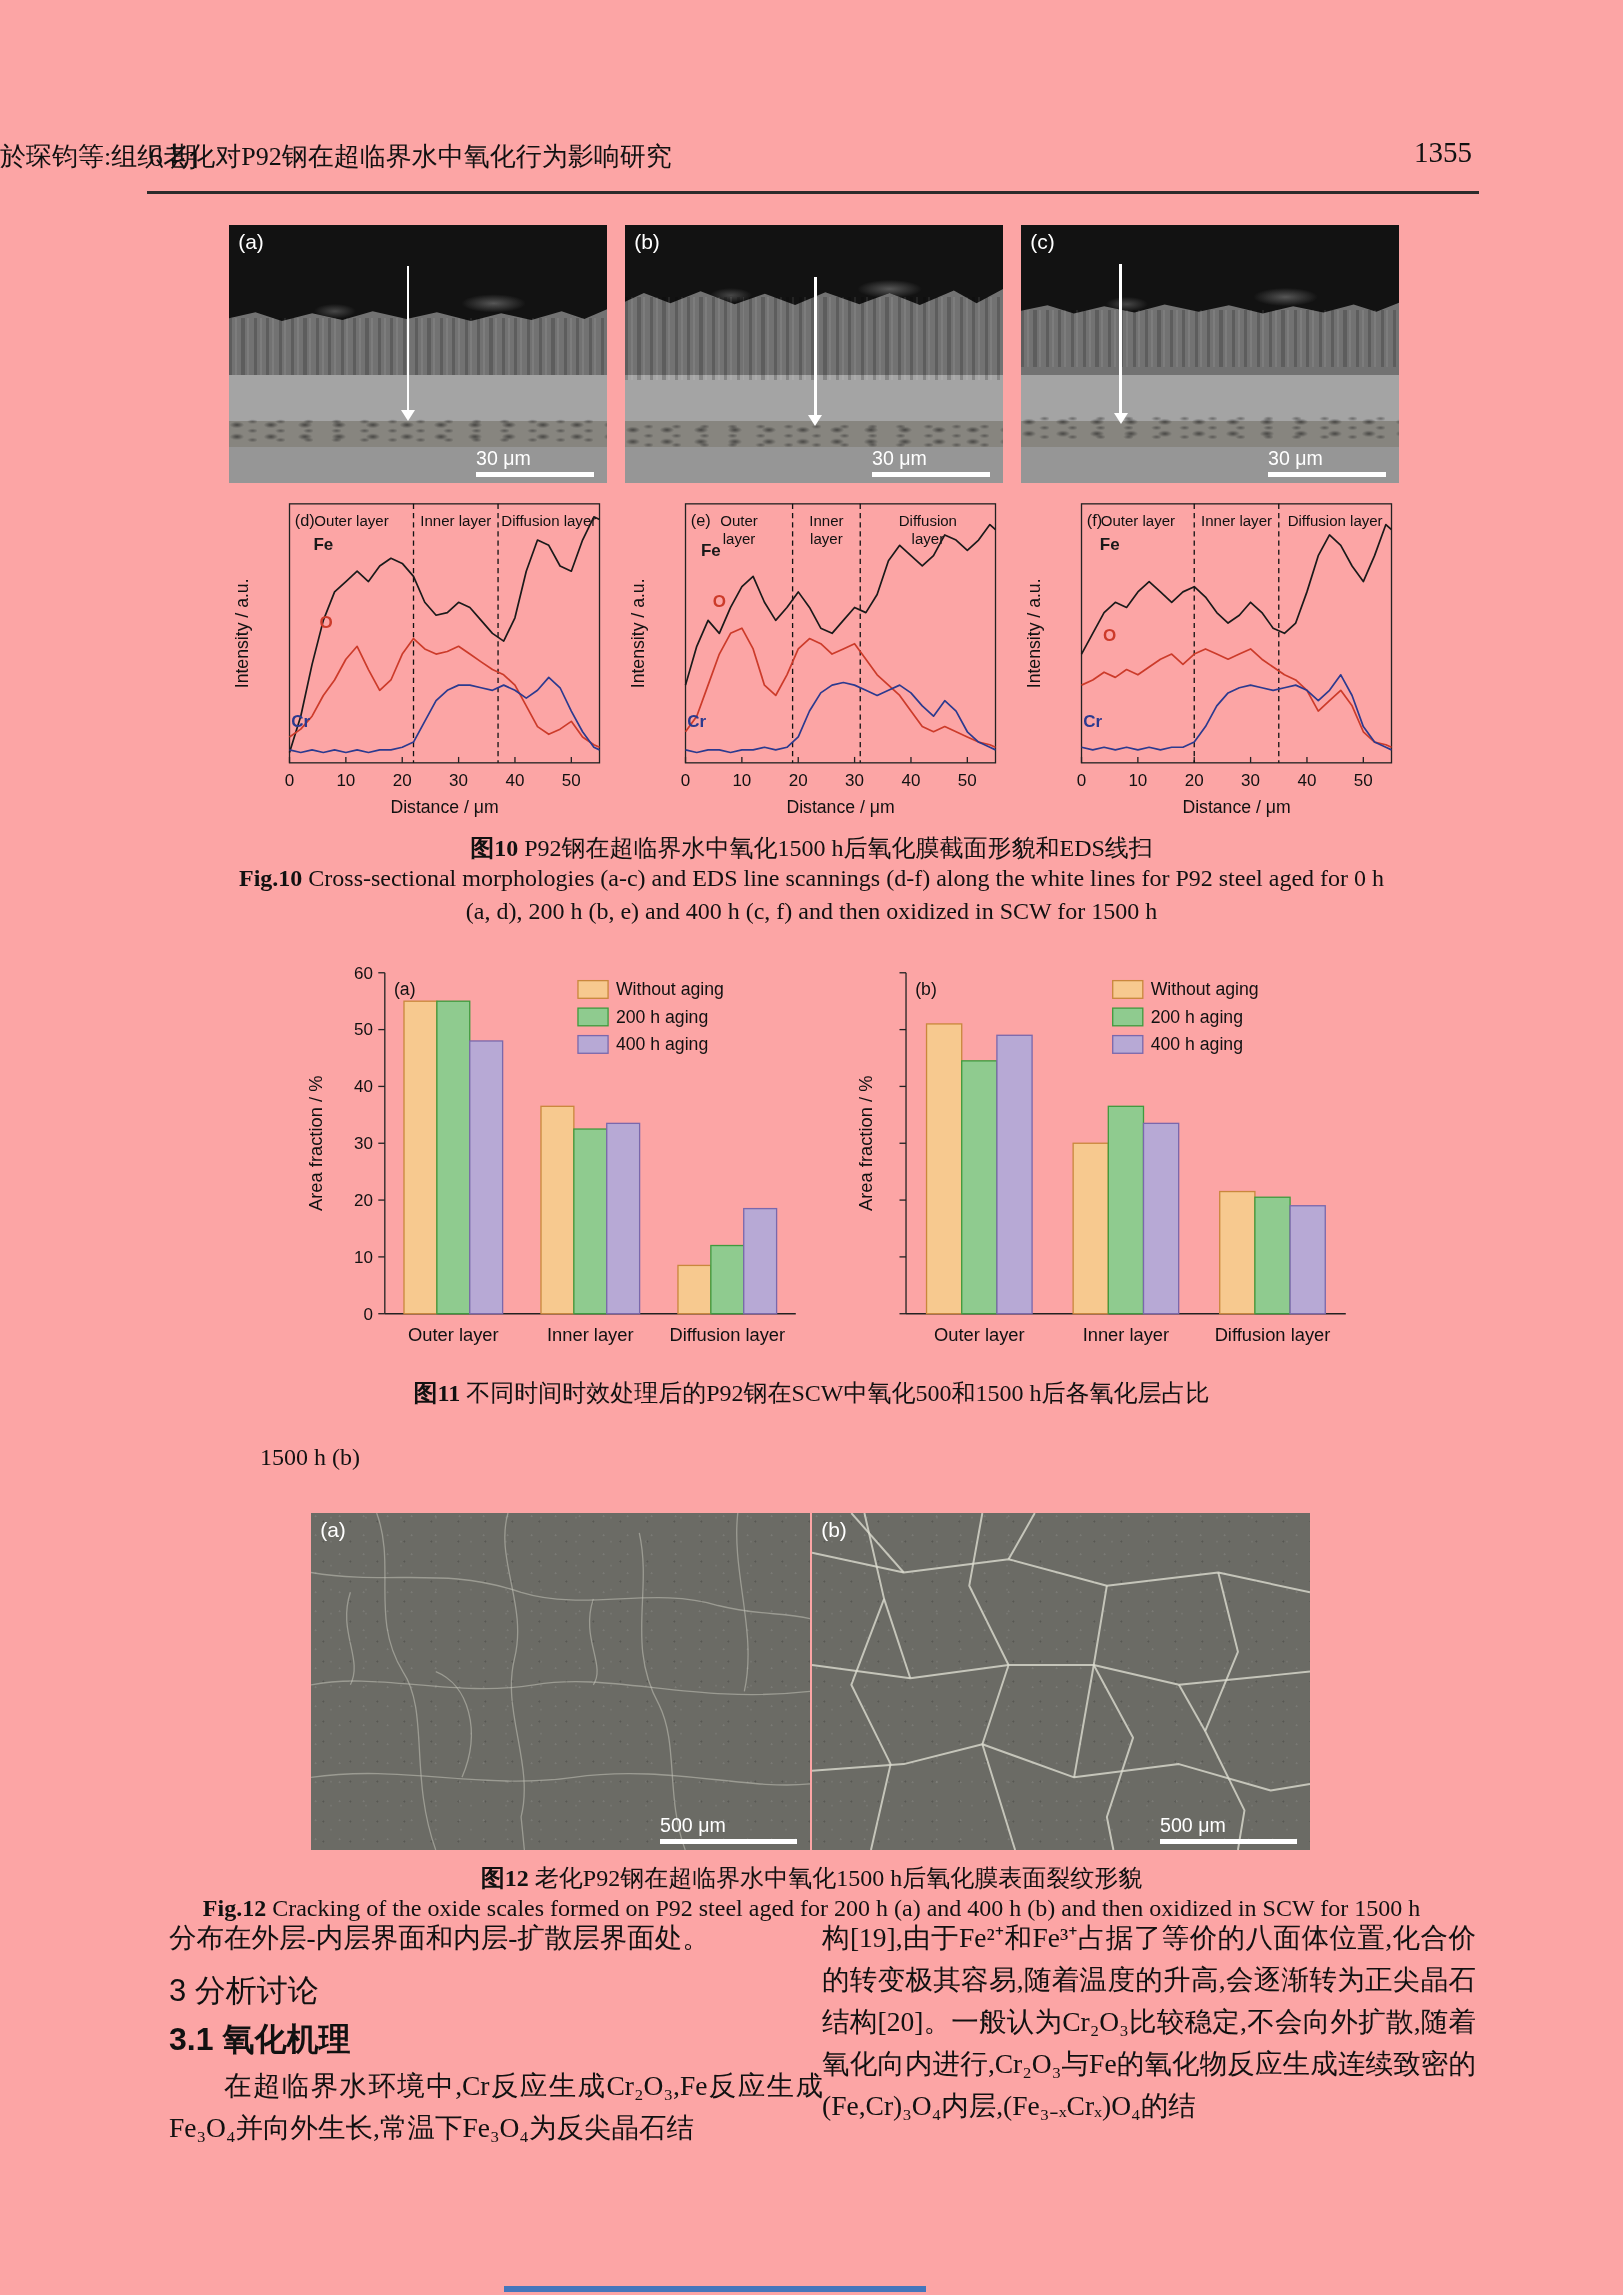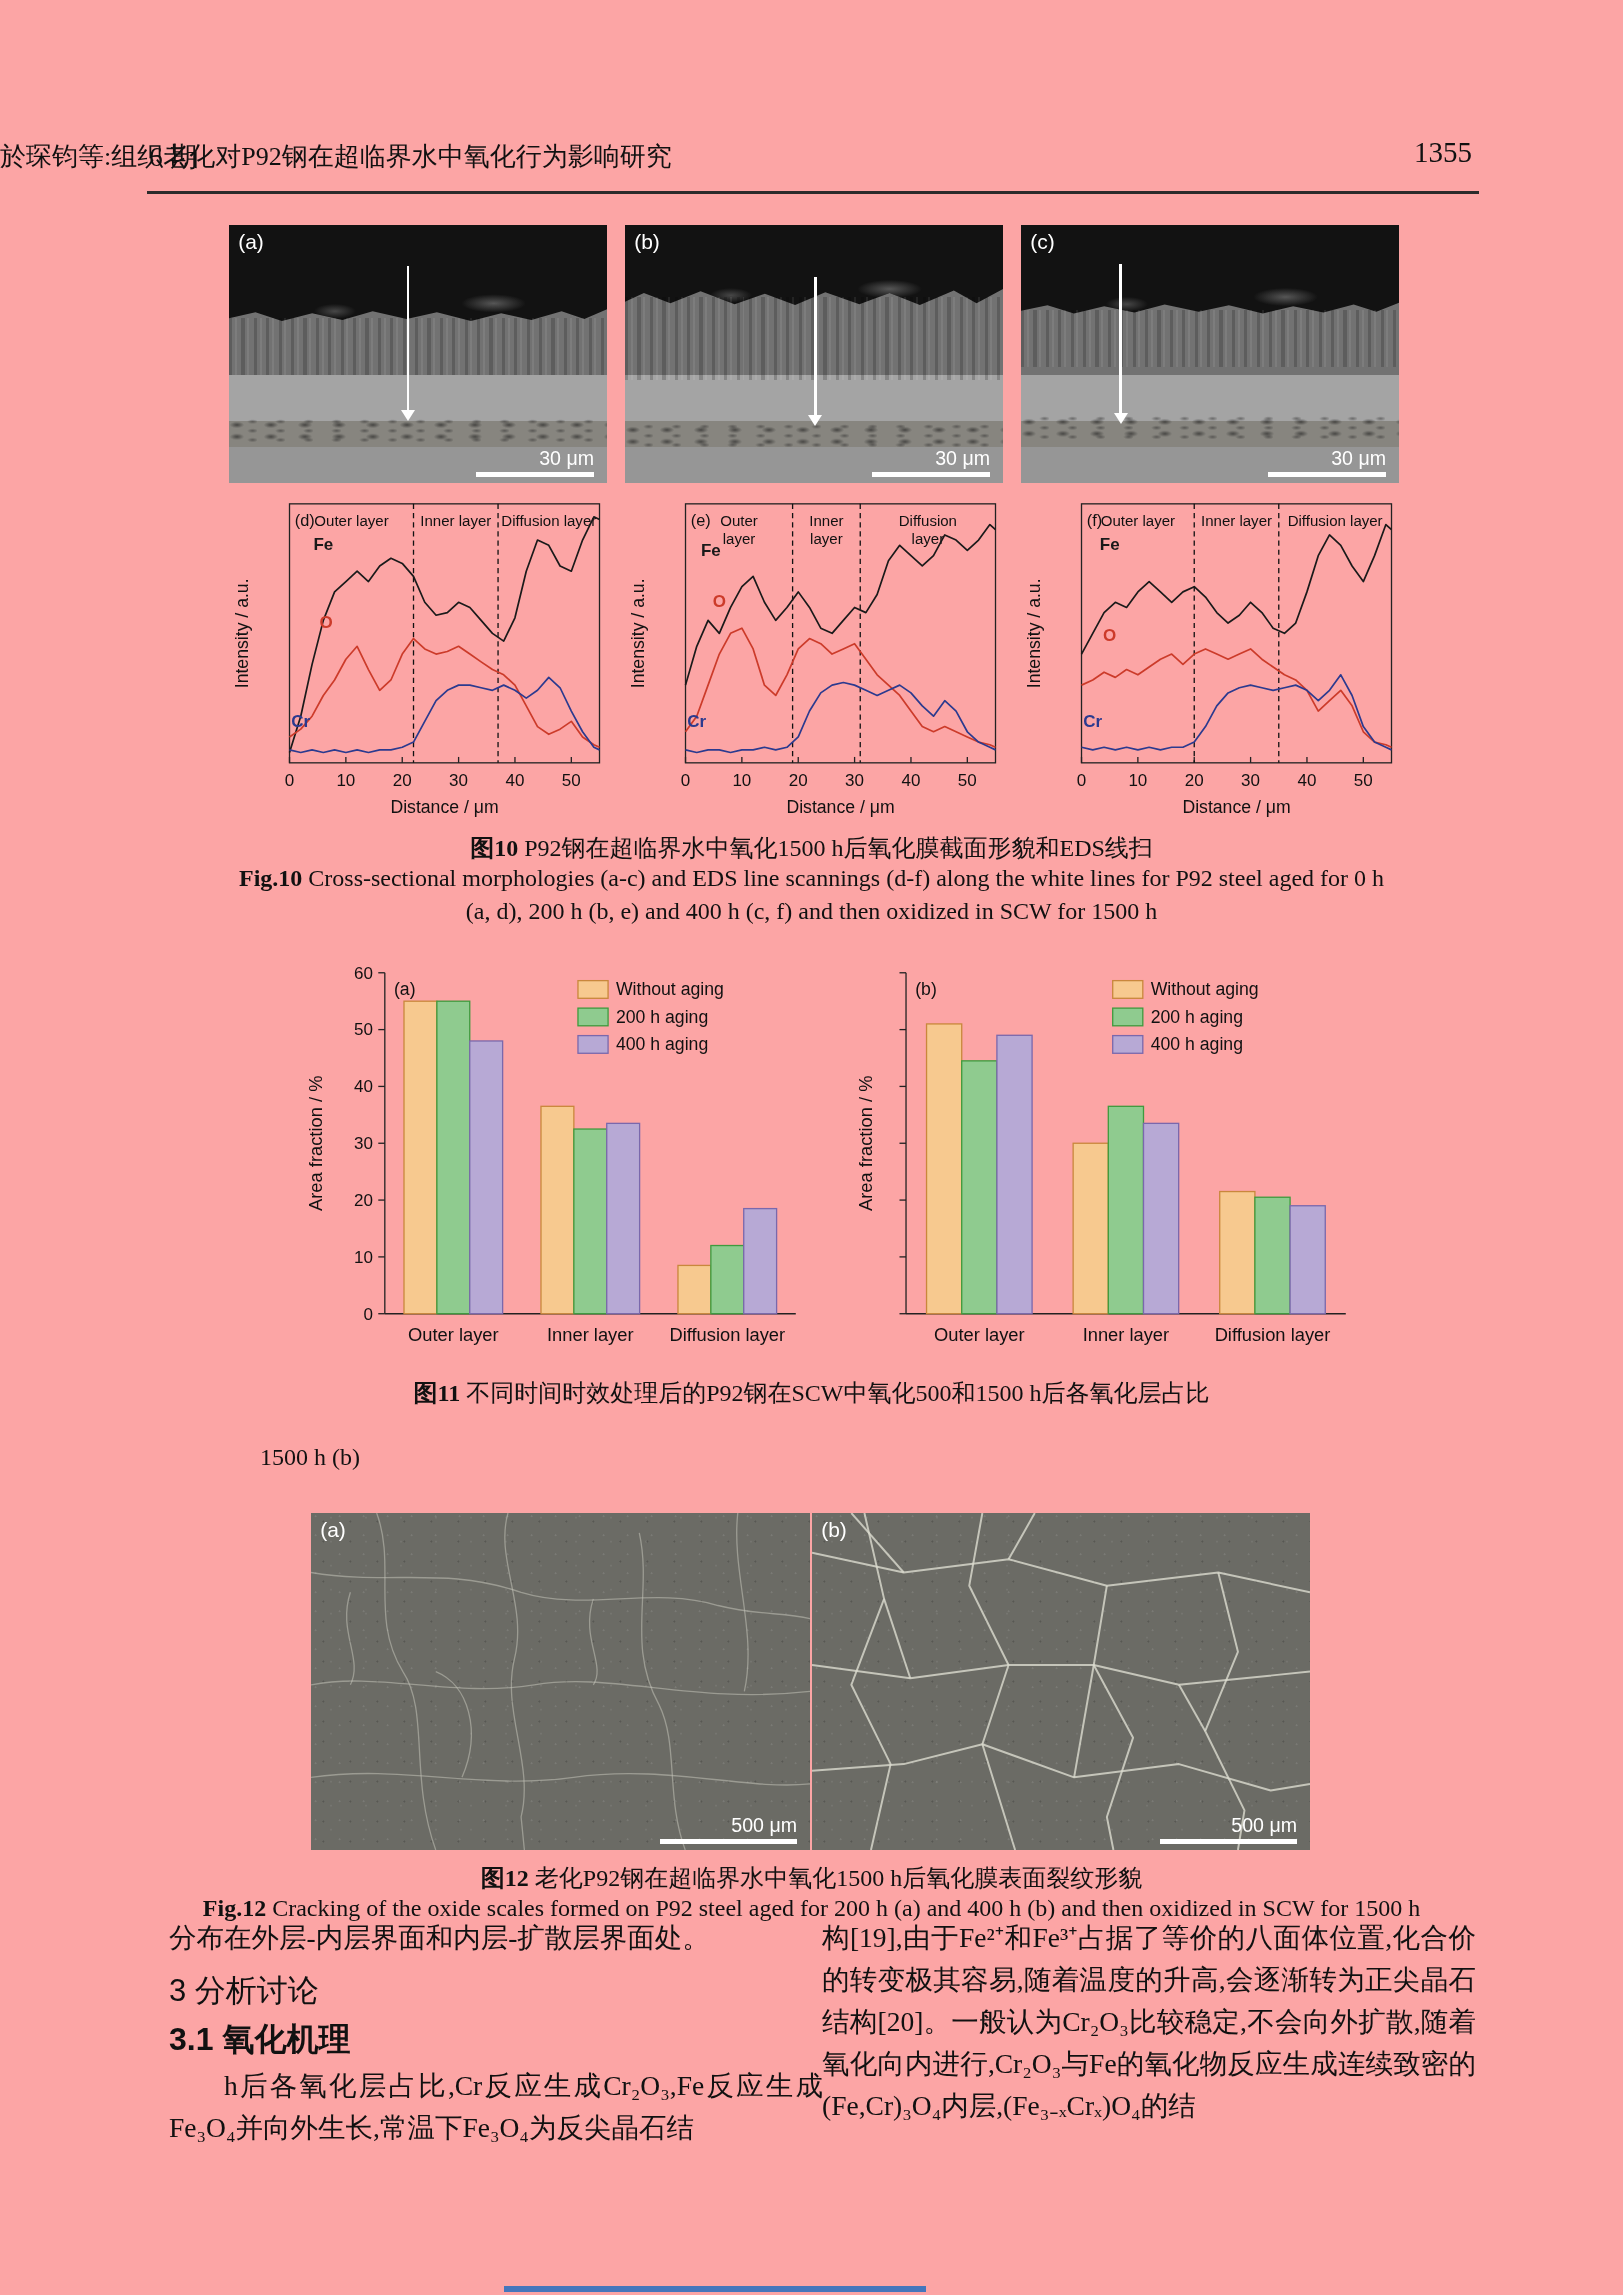--- a/index.html
+++ b/index.html
@@ -23,21 +23,21 @@
       clip-path:polygon(0 0,100% 0,100% 86%,94% 96%,88% 88%,80% 97%,72% 90%,64% 98%,55% 89%,47% 96%,38% 88%,30% 97%,22% 90%,14% 98%,7% 89%,0 95%); }
   .sb-black.rough { clip-path:polygon(0 0,100% 0,100% 80%,93% 98%,87% 82%,78% 100%,70% 85%,62% 99%,53% 84%,45% 100%,37% 86%,29% 99%,20% 83%,12% 98%,5% 85%,0 96%); }
   .sb-streaks { background:repeating-linear-gradient(90deg, rgba(0,0,0,.22) 0 3.3px, rgba(0,0,0,0) 3.3px 5.9px, rgba(255,255,255,.09) 5.9px 7.9px, rgba(0,0,0,0) 7.9px 12.4px); opacity:.85; }
   .sb-diff { background-image:radial-gradient(ellipse 10.5px 4.6px at 7.9px 5.9px, rgba(25,25,25,.6) 0%, transparent 70%),
                                radial-gradient(ellipse 7.9px 3.3px at 23.6px 2.6px, rgba(40,40,40,.5) 0%, transparent 70%);
              background-size:34px 11.8px, 28px 9.2px; }
   .sem-label { position:absolute; left:9.2px; top:5.2px; color:#fff; font-family:"Liberation Sans",sans-serif; font-size:21px; }
   .sem-arrow { position:absolute; width:2.6px; background:#fff; }
   .sem-arrow::after { content:''; position:absolute; bottom:-10.5px; left:50%; transform:translateX(-50%);
                       border:7.2px solid transparent; border-top:11.8px solid #fff; border-bottom:0; }
-  .scalebar { position:absolute; right:13px; bottom:6.5px; text-align:right; color:#fff;
+  .scalebar { position:absolute; right:13px; bottom:6.5px; text-align:left; color:#fff;
               font-family:"Liberation Sans",sans-serif; font-size:19.6px; line-height:22px; }
   .scalebar .bar { height:4.6px; background:#fff; margin-top:3.3px; }
   .scalebar.sb30 .bar { width:118px; }
   .scalebar.sb500 .bar { width:137px; }
 
   
   .chart-host { position:absolute; }
   .chart-host svg { display:block; }
 
   
@@ -345,21 +345,21 @@
     <b>图12</b><span> 老化P92钢在超临界水中氧化1500 h后氧化膜表面裂纹形貌</span>
   </div>
   <div class="cap" style="top:1895px">
     <b>Fig.12</b><span> Cracking of the oxide scales formed on P92 steel aged for 200 h (a) and 400 h (b) and then oxidized in SCW for 1500 h</span>
   </div>
 
   <div class="col col-l">
     <p>分布在外层-内层界面和内层-扩散层界面处。</p>
     <p class="h-sec">3 分析讨论</p>
     <p class="h-sub">3.1 氧化机理</p>
-    <p class="indent">h后各氧化层占比,Cr反应生成Cr₂O₃,Fe反应生成Fe₃O₄并向外生长,常温下Fe₃O₄为反尖晶石结</p>
+    <p class="indent">在超临界水环境中,Cr反应生成Cr₂O₃,Fe反应生成Fe₃O₄并向外生长,常温下Fe₃O₄为反尖晶石结</p>
   </div>
   <div class="col col-r">
     <p>构[19],由于Fe²⁺和Fe³⁺占据了等价的八面体位置,化合价的转变极其容易,随着温度的升高,会逐渐转为正尖晶石结构[20]。一般认为Cr₂O₃比较稳定,不会向外扩散,随着氧化向内进行,Cr₂O₃与Fe的氧化物反应生成连续致密的(Fe,Cr)₃O₄内层,(Fe₃₋ₓCrₓ)O₄的结</p>
   </div>
 
   <div class="footer-line"></div>
 
 </div>
 
 

